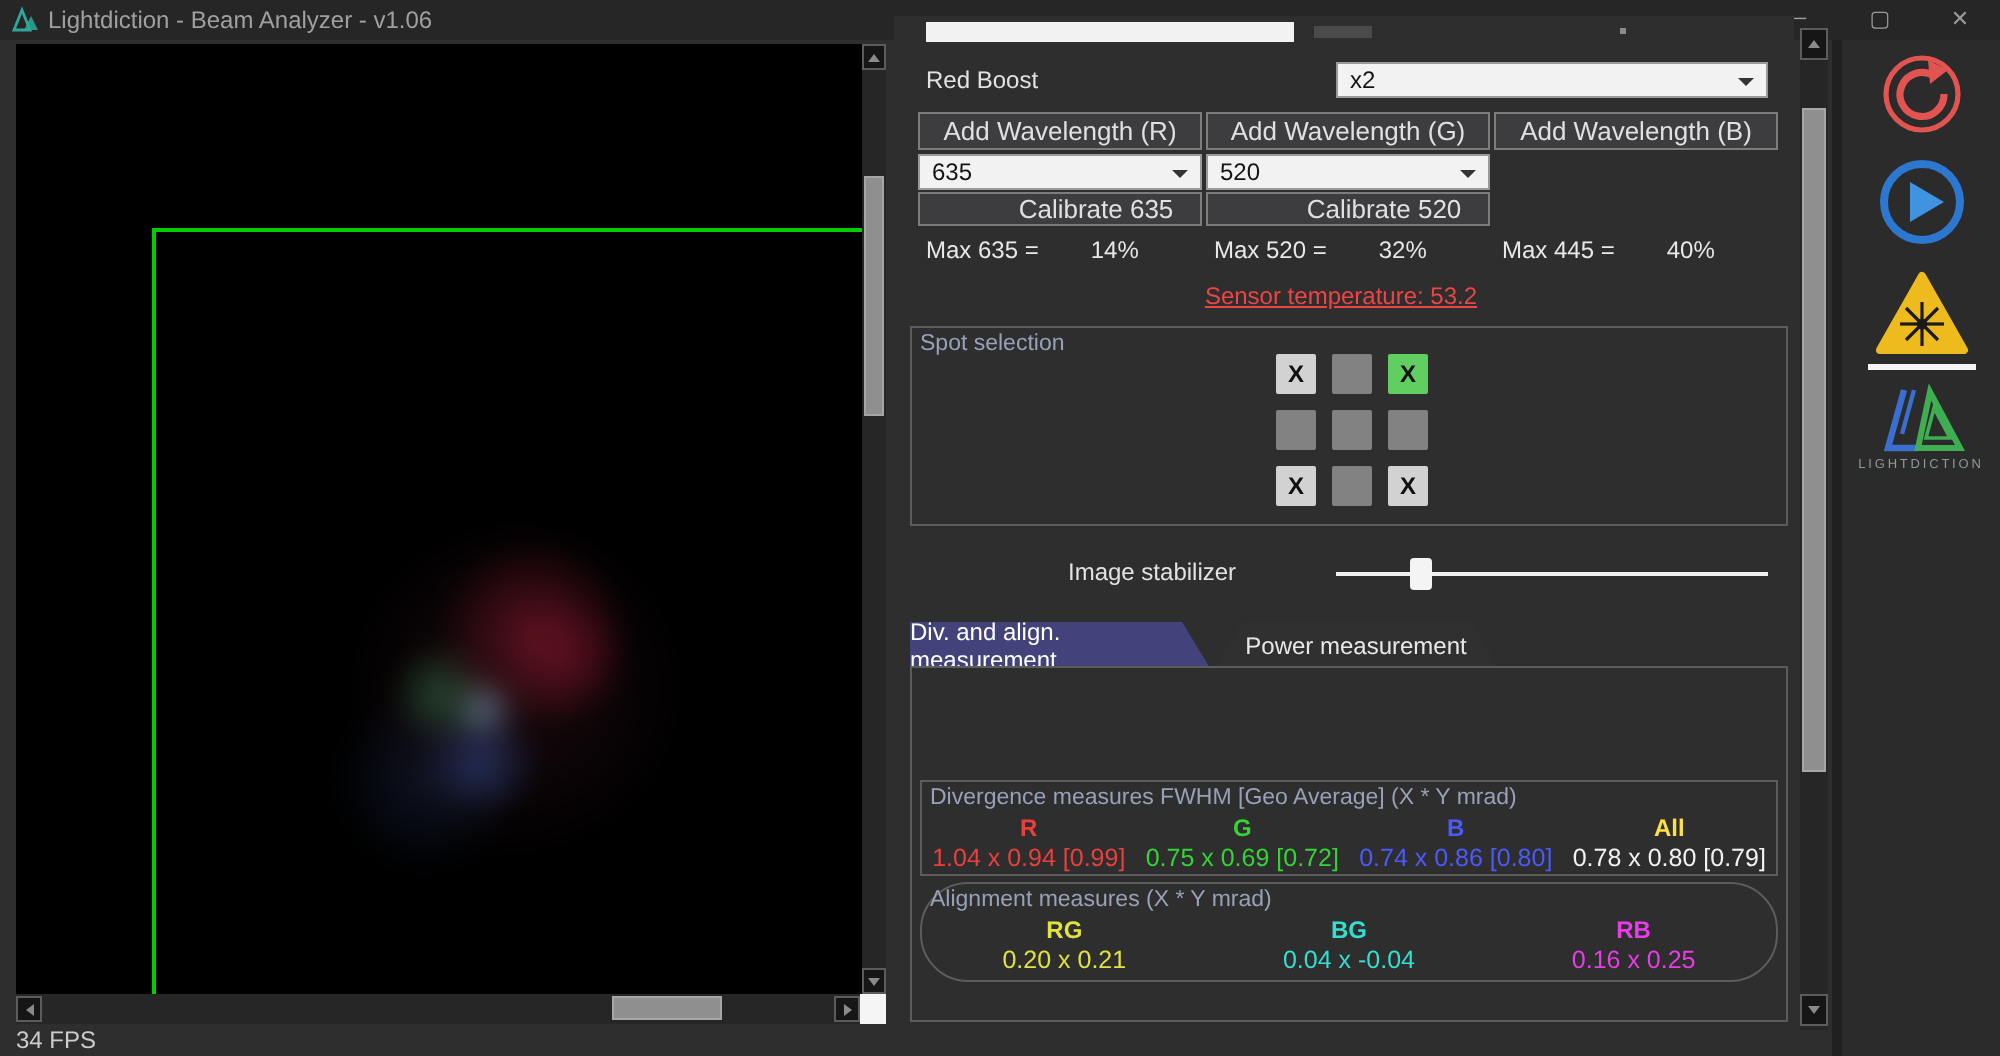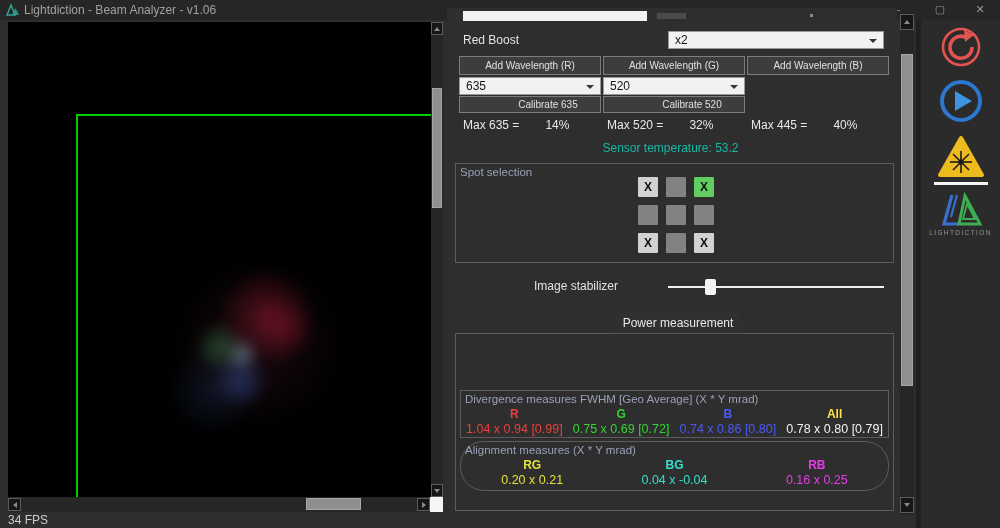--- a/index.html
+++ b/index.html
@@ -60,21 +60,21 @@
   .clip-combo { position:absolute; left:16px; top:3px; width:184px; height:10px; background:#f2f2f2; }
   .clip-chk { position:absolute; left:210px; top:5px; width:29px; height:6px; background:#4a4a4a; }
   .clip-dot { position:absolute; left:363px; top:6px; width:3px; height:3px; background:#8a8a8a; }
 
   .label { color:#e2e2e2; font-size:12px; }
   .combo { position:absolute; height:18px; background:#f2f2f2; border:1px solid #9a9a9a;
            color:#141414; font-size:12px; display:flex; align-items:center; padding:0 6px; }
   .combo .arrow { position:absolute; right:6px; top:7px; border-left:4px solid transparent;
                   border-right:4px solid transparent; border-top:4px solid #333; }
   .btn { position:absolute; background:#3d3d40; border:1px solid #7c7c7c; color:#e0e0e0;
-         font-size:10px; display:flex; align-items:center; justify-content:center; }
+         font-size:13px; display:flex; align-items:center; justify-content:center; }
 
   .wavecol0 { left:12px; } .wavecol1 { left:156px; } .wavecol2 { left:300px; }
   .wbtn { width:142px; height:19px; top:48px; }
   .wcombo { width:142px; top:69px; }
   .cbtn { width:142px; height:17px; top:88px;padding-left:36px; }
   .maxrow { position:absolute; top:110px; width:142px; display:flex; padding-left:4px; font-size:12px; color:#e8e8e8; }
   .maxrow .val { margin-left:26px; }
 
   #sensor { position:absolute; left:0; top:133px; width:447px; text-align:center; font-size:12px; }
 
@@ -208,21 +208,21 @@
   </div>
   <div class="maxrow wavecol1">
     <span>Max 520 =</span>
     <span class="val">32%</span>
   </div>
   <div class="maxrow wavecol2">
     <span>Max 445 =</span>
     <span class="val">40%</span>
   </div>
 
-  <div id="sensor" style="color: #14b8a6;">Sensor temperature: 53.2</div>
+  <div id="sensor" style="color: #ef4444; text-decoration: underline;">Sensor temperature: 53.2</div>
 
   <div id="spotbox" class="groupbox">
     <span class="grouptitle">Spot selection</span>
     <div class="spotgrid">
       <div class="spot-cell state-normal">X</div>
       <div class="spot-cell state-empty"></div>
       <div class="spot-cell state-selected">X</div>
       <div class="spot-cell state-empty"></div>
       <div class="spot-cell state-empty"></div>
       <div class="spot-cell state-empty"></div>
@@ -233,20 +233,21 @@
   </div>
 
   <div id="stabrow">
     <span class="label">Image stabilizer</span>
     <div class="slider">
       <div class="track"></div>
       <div class="thumb" style="left: 17%;"></div>
     </div>
   </div>
 
+  <div id="tab-active" class="tab">Div. and align. measurement</div>
   <div id="tab-inactive" class="tab">Power measurement</div>
 
   <div id="tabbox">
 
     <div id="divbox" class="groupbox">
       <span class="grouptitle">Divergence measures FWHM [Geo Average] (X * Y mrad)</span>
       <div class="meascols">
         <div class="meascol">
           <div class="meashdr" style="color: rgb(232, 64, 60);">R</div>
           <div class="measval" style="color: rgb(232, 64, 60);">1.04 x 0.94 [0.99]</div>

